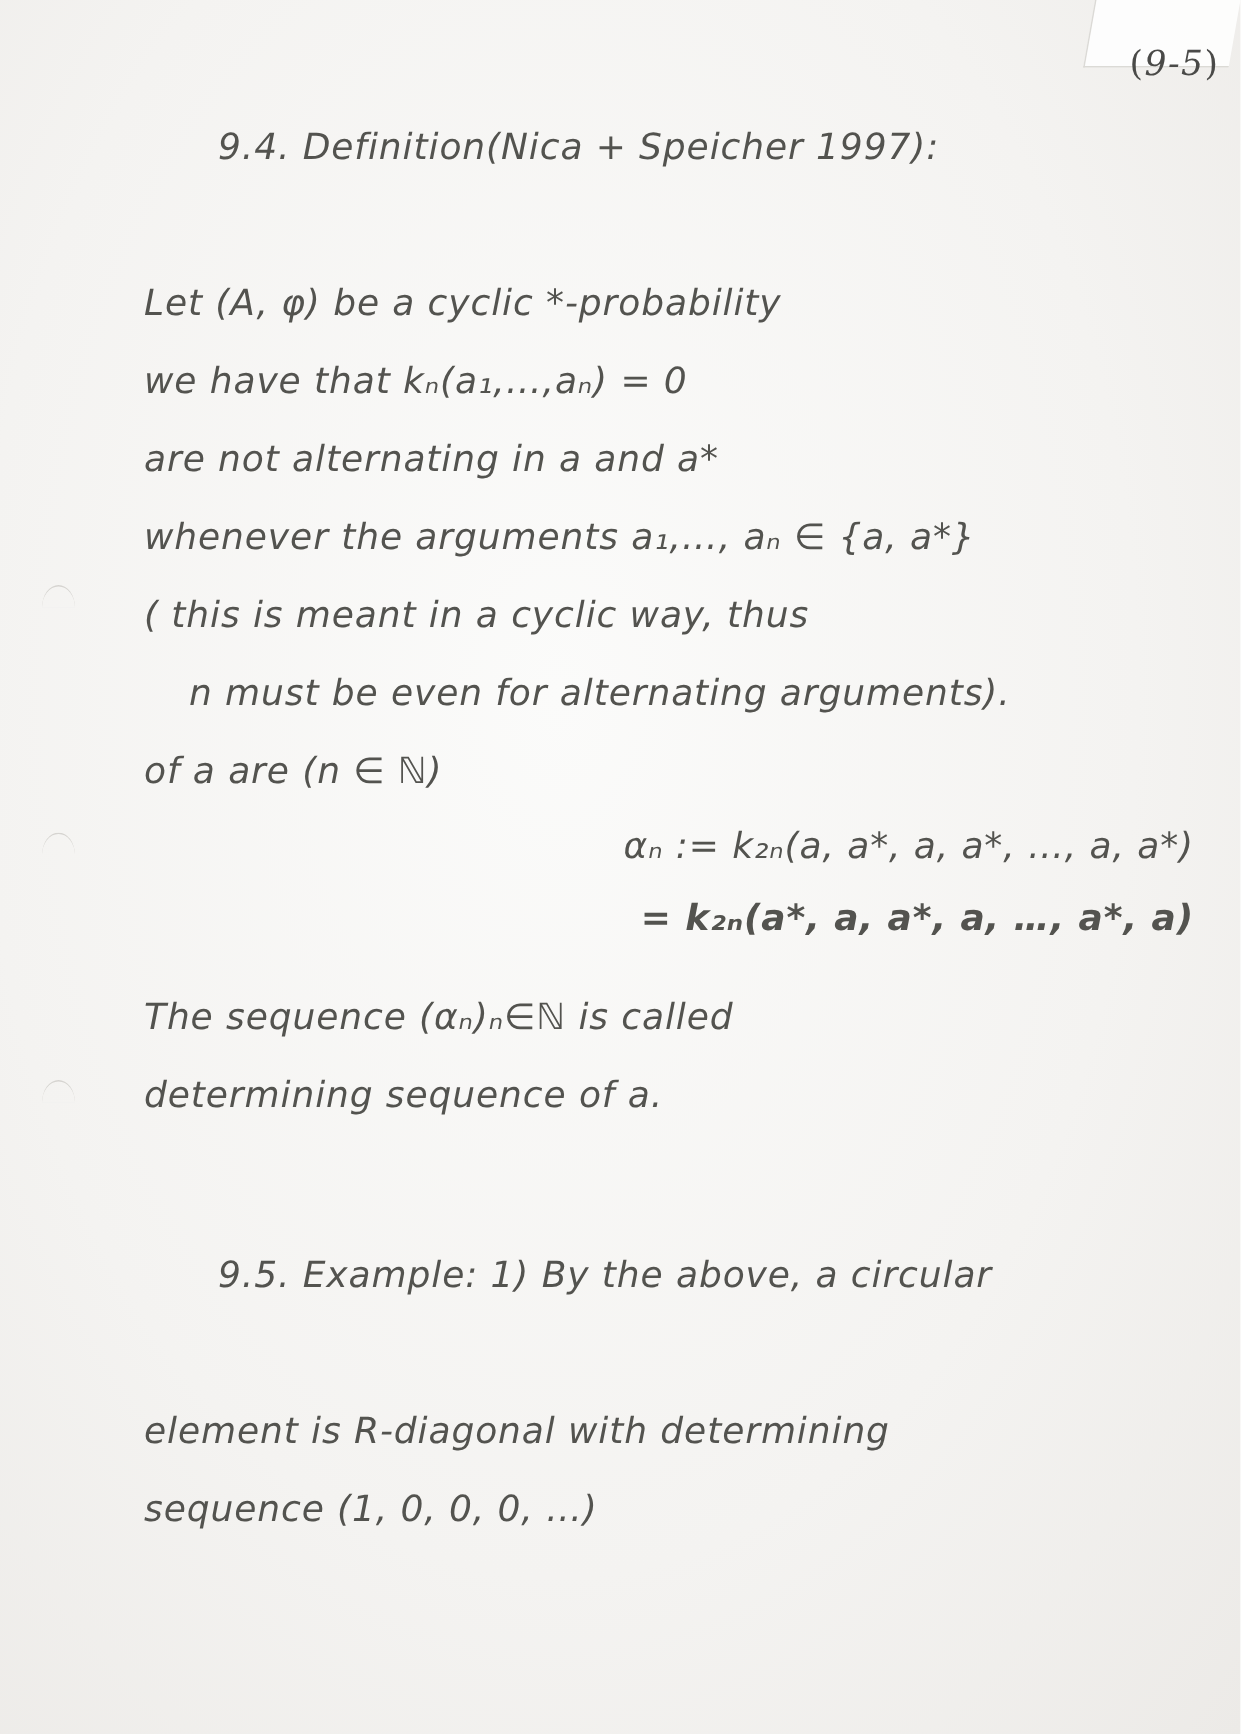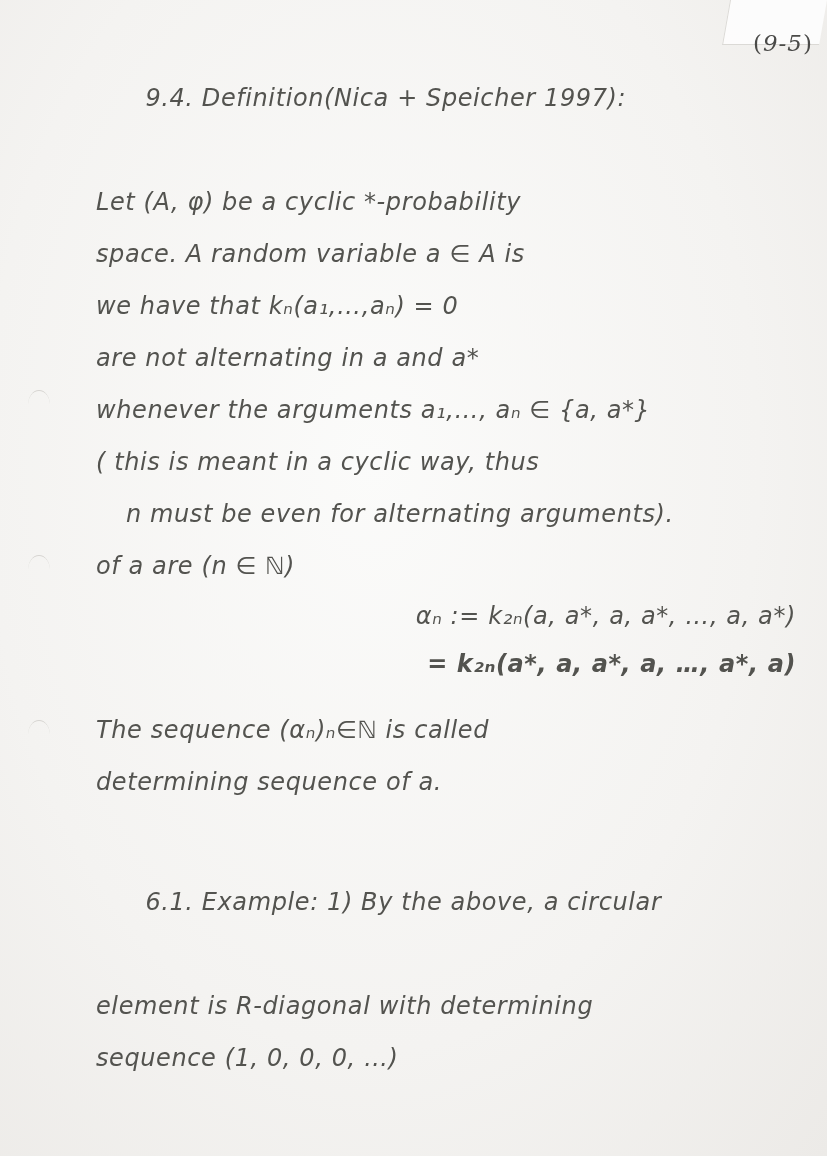--- a/index.html
+++ b/index.html
@@ -116,39 +116,38 @@
     <span></span>
   </div>
 
   <div class="content">
 
     <div class="line">
       <span class="u">9.4. Definition</span><span>(Nica + Speicher 1997):</span>
     </div>
 
     <div class="line">Let (A, φ) be a cyclic *-probability</div>
-    <div class="line">space. A random variable a ∈ A is</div>
     <div class="line">we have that kₙ(a₁,…,aₙ) = 0</div>
     <div class="line">are not alternating in a and a*</div>
     <div class="line">whenever the arguments a₁,…, aₙ ∈ {a, a*}</div>
     <div class="line">( this is meant in a cyclic way, thus</div>
     <div class="line indent1">n must be even for alternating arguments).</div>
     <div class="line">of a are (n ∈ ℕ)</div>
 
     <div class="line indent2 formula-line" style="padding-left:40px;">αₙ := k₂ₙ(a, a*, a, a*, …, a, a*)</div>
     <div class="line indent3 formula-line" style="padding-left:95px;font-weight:bold;">= k₂ₙ(a*, a, a*, a, …, a*, a)</div>
 
     <div class="gap-md"></div>
 
     <div class="line">The sequence (αₙ)ₙ∈ℕ is called</div>
     <div class="line">determining sequence of a.</div>
 
     <div class="gap-md"></div>
 
     <div class="line">
-      <span class="u">6.1. Example</span><span>: 1) By the above, a circular</span>
+      <span class="u">9.5. Example</span><span>: 1) By the above, a circular</span>
     </div>
 
     <div class="line">element is R-diagonal with determining</div>
     <div class="line">sequence (1, 0, 0, 0, …)</div>
 
   </div>
 </div>
 
 </body></html>

